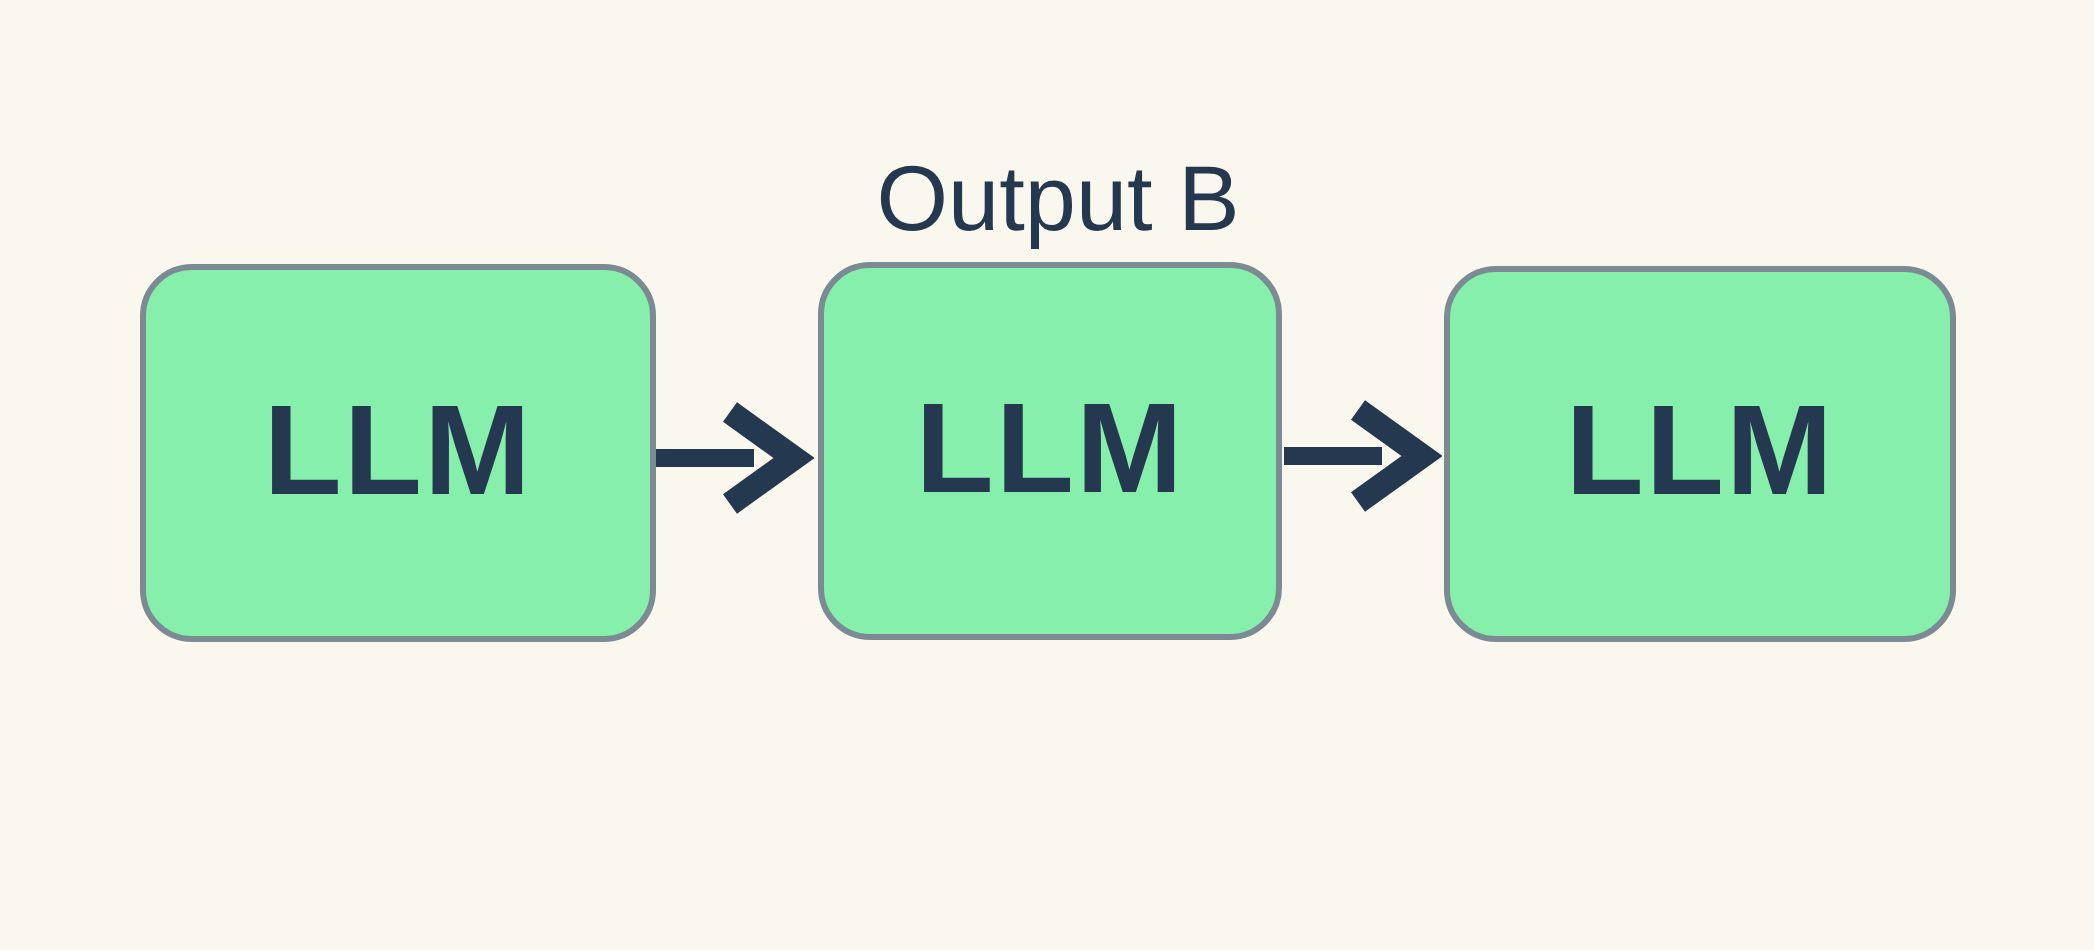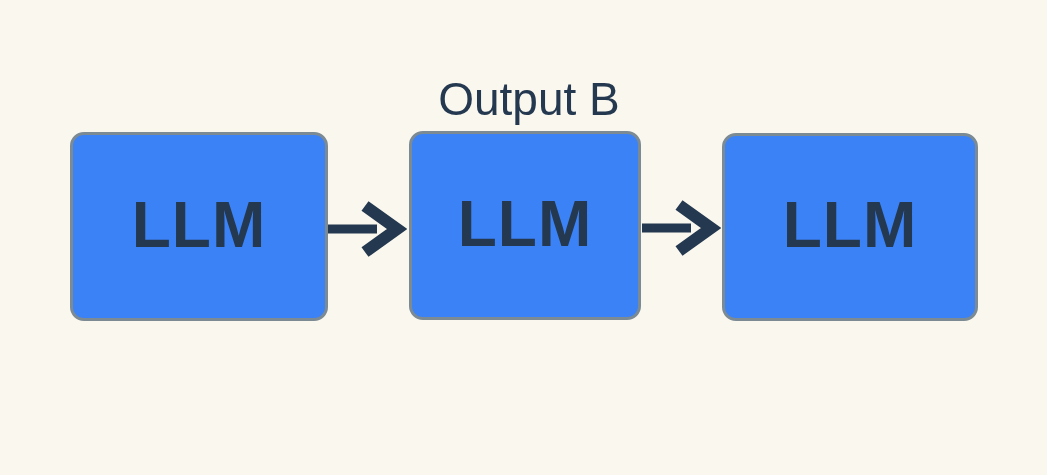--- a/index.html
+++ b/index.html
@@ -12,22 +12,22 @@
     position: relative;
     width: 1047px;
     height: 475px;
     background: #faf7ef;
     overflow: hidden;
   }
   .node {
     position: absolute;
     box-sizing: border-box;
     border: 3.5px solid #7b8a93;
-    border-radius: 14px;
-    background: #3b82f6;
+    border-radius: 26px;
+    background: #86efac;
     display: flex;
     align-items: center;
     justify-content: center;
   }
   .node-1 { left: 70px;  top: 132px; width: 258px; height: 189px; }
   .node-2 { left: 409px; top: 131px; width: 232px; height: 189px; }
   .node-3 { left: 722px; top: 133px; width: 256px; height: 188px; }
   .node-label {
     color: #24394f;
     font-size: 64px;

